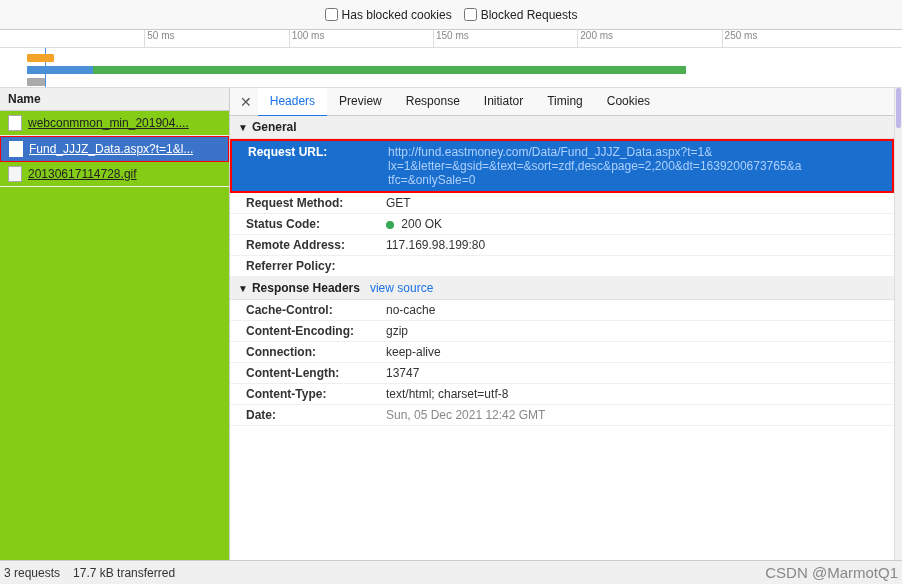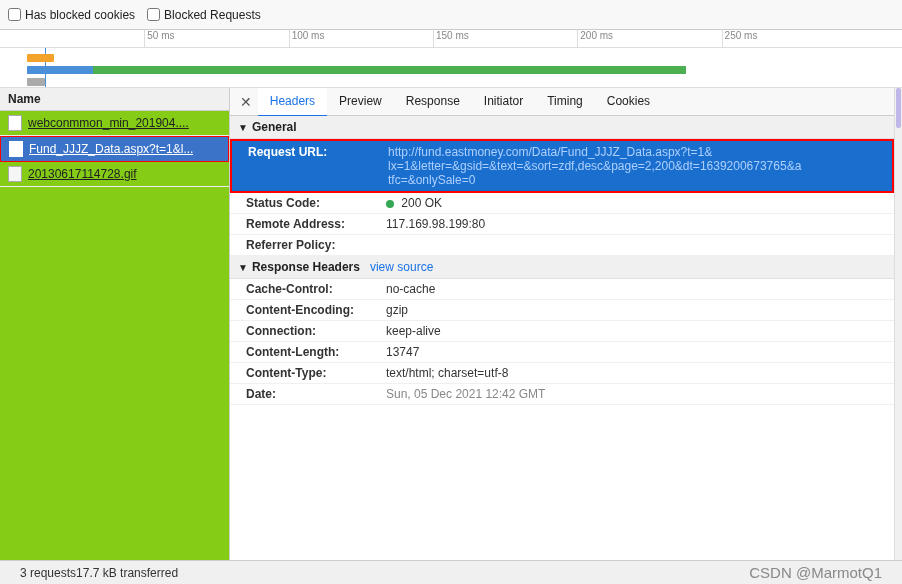--- a/index.html
+++ b/index.html
@@ -6,20 +6,21 @@
     body { font-family: 'Segoe UI', Arial, sans-serif; font-size: 12px; background: #f0f0f0; color: #222; }
 
     .top-bar {
       display: flex;
       align-items: center;
       background: #f8f8f8;
       border-bottom: 1px solid #ccc;
       padding: 4px 8px;
       gap: 12px;
       height: 30px;
+      justify-content: center;
     }
     .top-bar label {
       display: flex;
       align-items: center;
       gap: 4px;
       font-size: 12px;
       cursor: pointer;
     }
     .top-bar input[type=checkbox] { width: 13px; height: 13px; cursor: pointer; }
 
@@ -214,23 +215,23 @@
       border-bottom: 1px solid #e0e0e0;
     }
     .response-header-row .section-label { font-weight: bold; font-size: 12px; }
     .view-source-link { color: #1a73e8; cursor: pointer; font-size: 12px; margin-left: 10px; }
 
     .bottom-bar {
       display: flex;
       align-items: center;
       background: #f0f0f0;
       border-top: 1px solid #ccc;
-      padding: 3px 20px;
+      padding: 3px 4px;
       height: 24px;
-      gap: 0;
+      gap: 13px;
       font-size: 12px;
     }
     .bottom-bar span { color: #333; }
     .bottom-bar .watermark { margin-left: auto; color: #888; font-size: 15px; }
 
     
     .right-panel::-webkit-scrollbar,
     .content-panel::-webkit-scrollbar { width: 8px; }
     .right-panel::-webkit-scrollbar-track,
     .content-panel::-webkit-scrollbar-track { background: #f0f0f0; }
@@ -341,20 +342,24 @@
       <div class="section-header">
         <span class="section-triangle">▼</span>
         <span>General</span>
       </div>
 
       <div class="info-row highlighted">
         <span class="info-label">Request URL:</span>
         <span class="info-value url">http://fund.eastmoney.com/Data/Fund_JJJZ_Data.aspx?t=1&amp;<br>lx=1&amp;letter=&amp;gsid=&amp;text=&amp;sort=zdf,desc&amp;page=2,200&amp;dt=1639200673765&amp;a<br>tfc=&amp;onlySale=0</span>
       </div>
 
+      <div class="info-row">
+        <span class="info-label">Request Method:</span>
+        <span class="info-value">GET</span>
+      </div>
 
       <div class="info-row">
         <span class="info-label">Status Code:</span>
         <span class="info-value">
           <span class="status-dot"></span>
           <span>200 OK</span>
         </span>
       </div>
 
       <div class="info-row">

